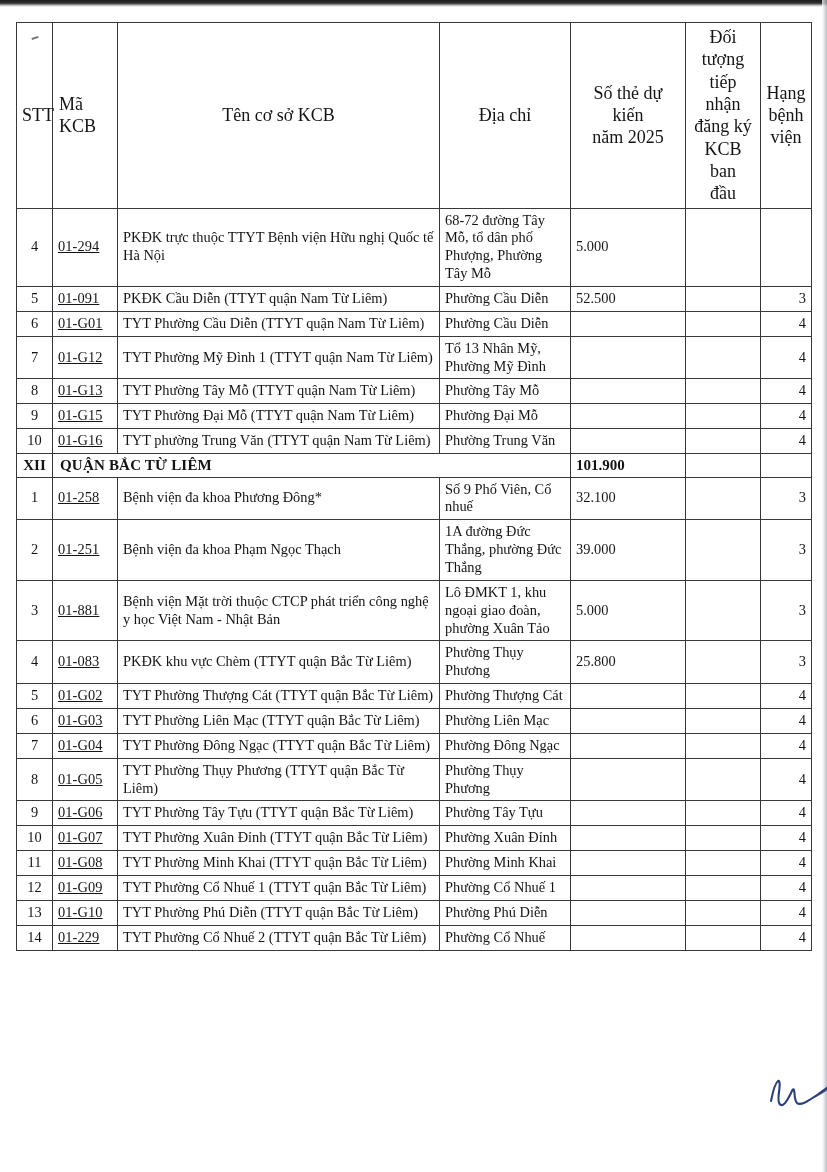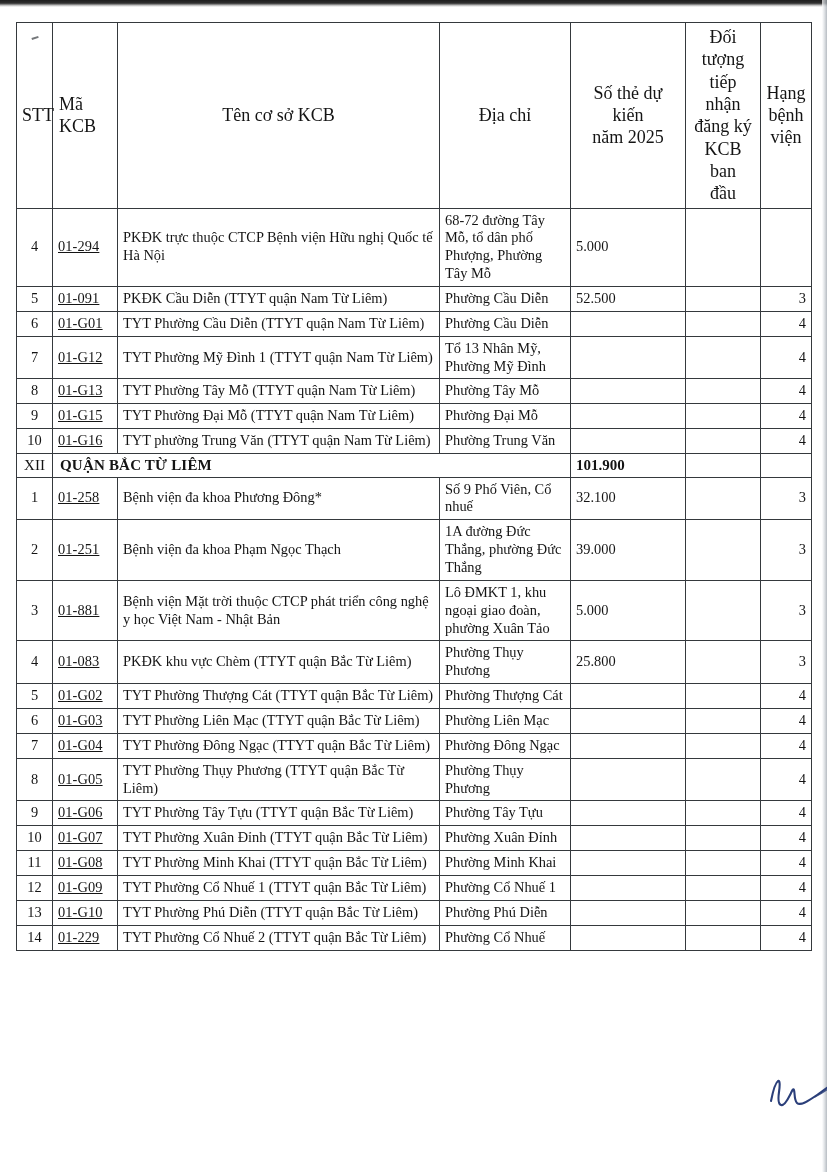--- a/index.html
+++ b/index.html
@@ -89,21 +89,21 @@
   td.c-qty  { padding-right: 13px; }
   td.c-dt   { }
   td.c-rank { text-align: right; padding-right: 9px; }
 
   tr.section td {
     font-weight: bold;
     font-size: 15px;
     padding-top: 2px;
     padding-bottom: 2px;
   }
-  tr.section td.c-num  { font-weight: normal; }
+  tr.section td.c-num  { font-weight: bold; }
   tr.section td.c-sec  { text-align: left; padding-left: 7px; letter-spacing: .2px; }
   tr.section td.c-qty  { font-weight: bold; }
 
   
   .signature {
     position: absolute;
     left: 765px;
     top: 1075px;
     width: 70px;
     height: 42px;
@@ -155,21 +155,21 @@
           <div>Hạng</div>
           <div>bệnh</div>
           <div>viện</div>
         </th>
       </tr>
     </thead>
     <tbody id="kcb-body">
         <tr>
           <td class="c-num">4</td>
           <td class="c-code">01-294</td>
-          <td class="c-name">PKĐK trực thuộc CTCP Bệnh viện Hữu nghị Quốc tế Hà Nội</td>
+          <td class="c-name">PKĐK trực thuộc TTYT Bệnh viện Hữu nghị Quốc tế Hà Nội</td>
           <td class="c-addr">68-72 đường Tây Mỗ, tổ dân phố Phượng, Phường Tây Mỗ</td>
           <td class="c-qty">5.000</td>
           <td class="c-dt"></td>
           <td class="c-rank"></td>
         </tr>
         <tr>
           <td class="c-num">5</td>
           <td class="c-code">01-091</td>
           <td class="c-name">PKĐK Cầu Diễn (TTYT quận Nam Từ Liêm)</td>
           <td class="c-addr">Phường Cầu Diễn</td>

